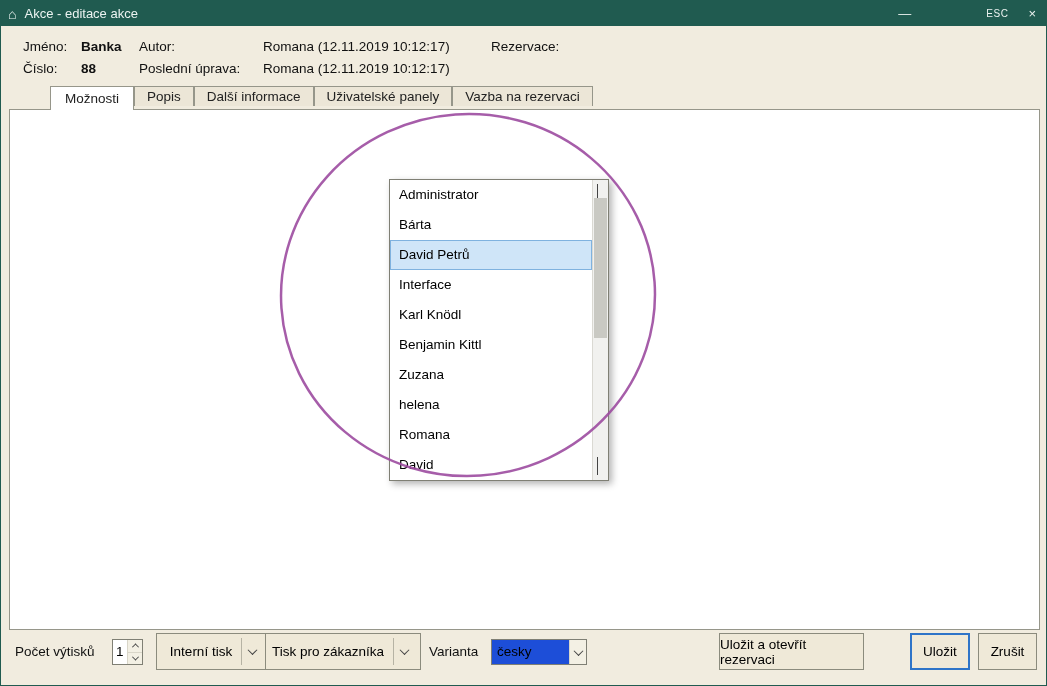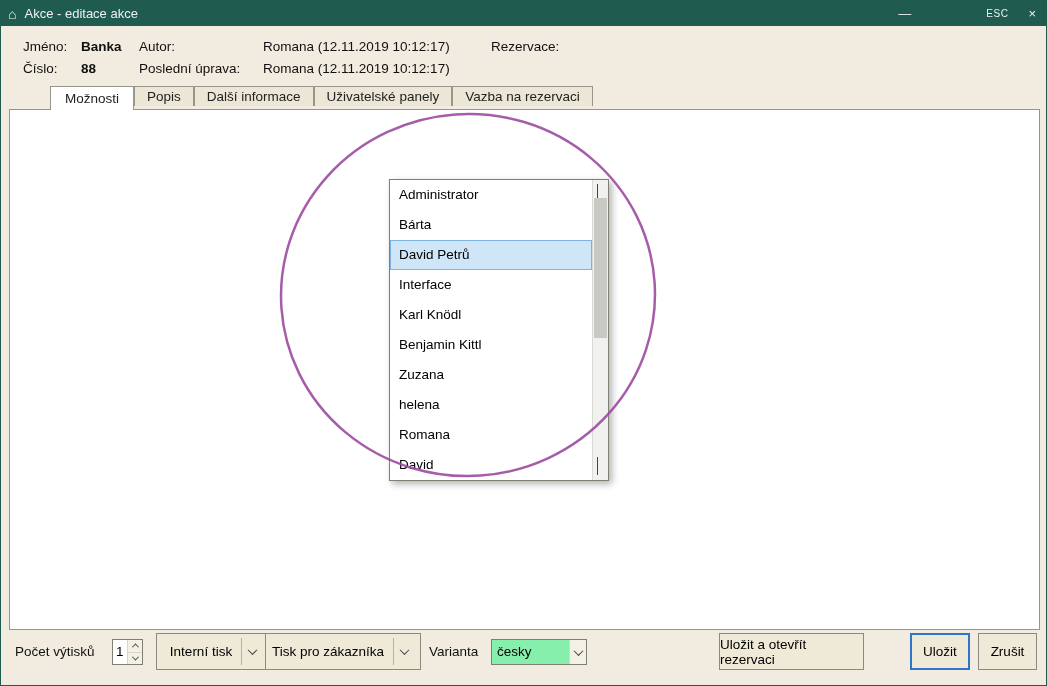--- a/index.html
+++ b/index.html
@@ -27,21 +27,21 @@
          border:1px solid #96968a; border-bottom:none; color:#222; }
   .tab.active { height:24px; line-height:23px; background:#fff; padding:0 14px; margin-bottom:-1px; }
 
   .panel { position:absolute; left:8px; top:108px; width:1031px; height:521px; background:#fff;
            border:1px solid #96968a; z-index:1; }
 
   
   .tb { position:absolute; height:26px; border:1px solid #7f7f74; background:#fff; color:#000;
         font-family:inherit; font-size:13.5px; padding:0 5px; }
   .tb.red { border-color:var(--accent-red,#B3362F); }
-  .combo { position:absolute; height:26px; border:1px solid #7f7f74; background:#86efac; display:flex;
+  .combo { position:absolute; height:26px; border:1px solid #7f7f74; background:#1d4ed8; display:flex;
            align-items:center; font-size:13.5px; color:#000; }
   .combo.red { border-color:var(--accent-red,#B3362F); }
   .combo .val { flex:1; padding:0 5px; white-space:nowrap; overflow:hidden; height:24px; line-height:24px; }
   .combo .val.sel { background:var(--selection-blue,#A9CFEE); }
   .combo .abtn { width:17px; align-self:stretch; display:flex; align-items:center; justify-content:center;
                  border-left:1px solid #d9d6c9; background:#f3f0e4; }
   .spins { width:15px; align-self:stretch; display:flex; flex-direction:column; border-left:1px solid #d9d6c9; }
   .spins .s { flex:1; display:flex; align-items:center; justify-content:center; background:#f3f0e4; }
   .spins .s + .s { border-top:1px solid #d9d6c9; }
   .chev-dn { width:7px; height:7px; border-right:1.6px solid #444; border-bottom:1.6px solid #444;

